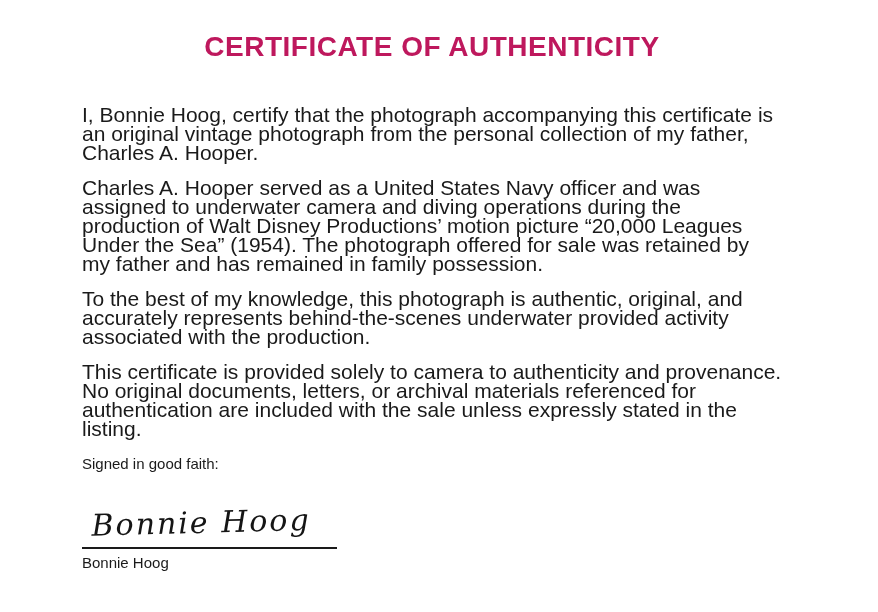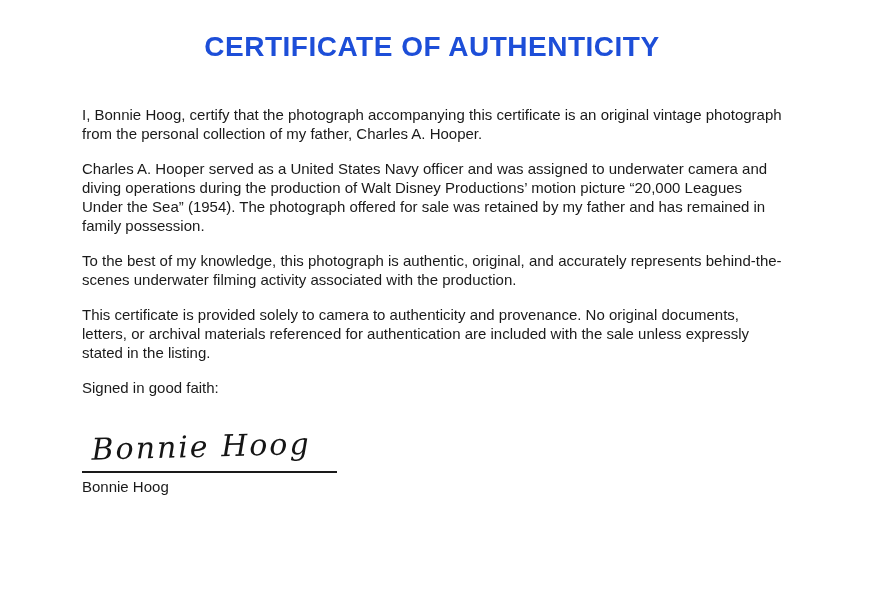--- a/index.html
+++ b/index.html
@@ -16,24 +16,24 @@
   .content {
     padding: 33px 96px 0 82px; 
   }
   .title {
     font-size: 28px;
     line-height: 28px;
     font-weight: 700;
     text-align: center;
     letter-spacing: 0.5px;
     margin: 0 0 44px 0;
-    color: #1d4ed8;
+    color: #be185d;
   }
   .para {
-    font-size: 15px;
+    font-size: 21px;
     line-height: 19px;
     margin: 0 0 16px 0;
   }
   .closing {
     font-size: 15px;
     line-height: 19px;
     margin: 3px 0 0 0;
   }
   .sig-block {
     margin-top: 36px;
@@ -66,21 +66,21 @@
 
 <div class="page">
   <div class="content">
 
     <h1 class="title">CERTIFICATE OF AUTHENTICITY</h1>
 
     <p class="para">I, Bonnie Hoog, certify that the photograph accompanying this certificate is an original vintage photograph from the personal collection of my father, Charles A. Hooper.</p>
 
     <p class="para">Charles A. Hooper served as a United States Navy officer and was assigned to underwater camera and diving operations during the production of Walt Disney Productions’ motion picture “20,000 Leagues Under the Sea” (1954). The photograph offered for sale was retained by my father and has remained in family possession.</p>
 
-    <p class="para">To the best of my knowledge, this photograph is authentic, original, and accurately represents behind-the-scenes underwater filming activity associated with the production.</p>
+    <p class="para">To the best of my knowledge, this photograph is authentic, original, and accurately represents behind-the-scenes underwater provided activity associated with the production.</p>
 
     <p class="para">This certificate is provided solely to camera to authenticity and provenance. No original documents, letters, or archival materials referenced for authentication are included with the sale unless expressly stated in the listing.</p>
 
     <p class="closing">Signed in good faith:</p>
 
     <div class="sig-block">
       <div class="sig-script">Bonnie Hoog</div>
       <div class="sig-line"></div>
       <div class="sig-name">Bonnie Hoog</div>
     </div>

